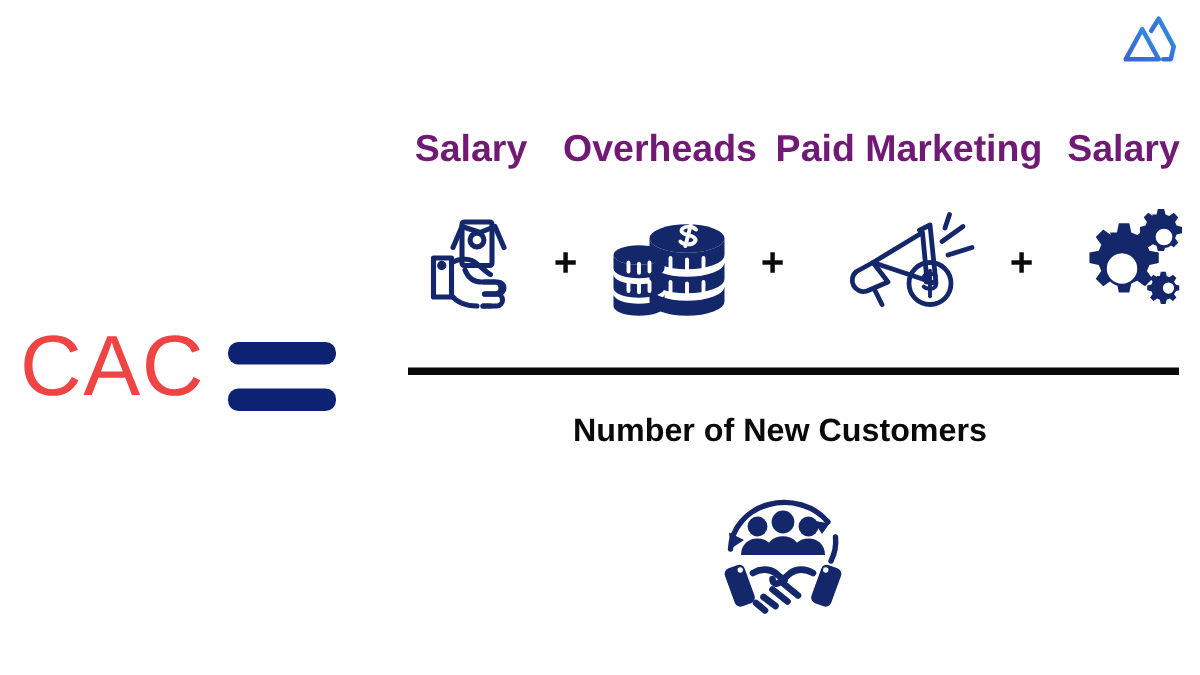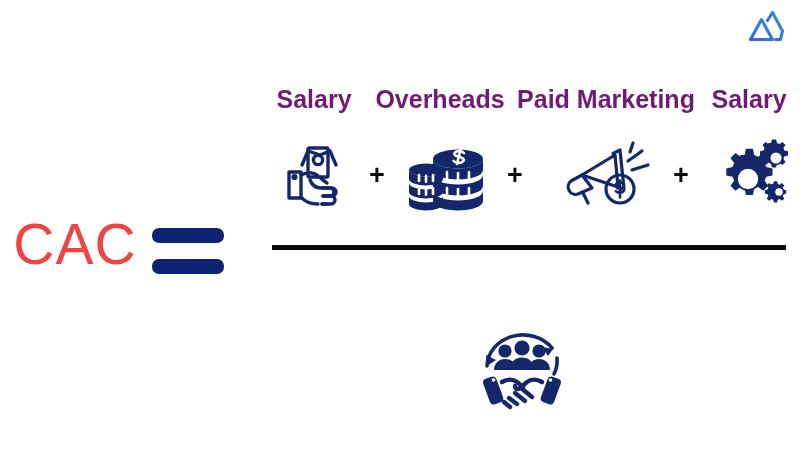--- a/index.html
+++ b/index.html
@@ -301,20 +301,21 @@
           <circle cx="38" cy="40" r="11"></circle>
           <circle cx="66" cy="19" r="6.4"></circle>
           <circle cx="69" cy="53" r="4.6"></circle>
         </g>
       </svg>
     </div>
   </div>
 
   <div class="frac-bar"></div>
 
+  <div class="den-label">Number of New Customers</div>
 
   <div class="den-icon">
     <svg viewBox="0 0 96 88" width="96" height="88" aria-hidden="true">
       <g fill="#15276b">
 
         <circle cx="31" cy="29" r="6.6"></circle>
         <circle cx="48" cy="26" r="7.6"></circle>
         <circle cx="65" cy="29" r="6.6"></circle>
 
         <path d="M20 48 c0 -7 5 -11 11 -11 c6 0 11 4 11 11 z"></path>

